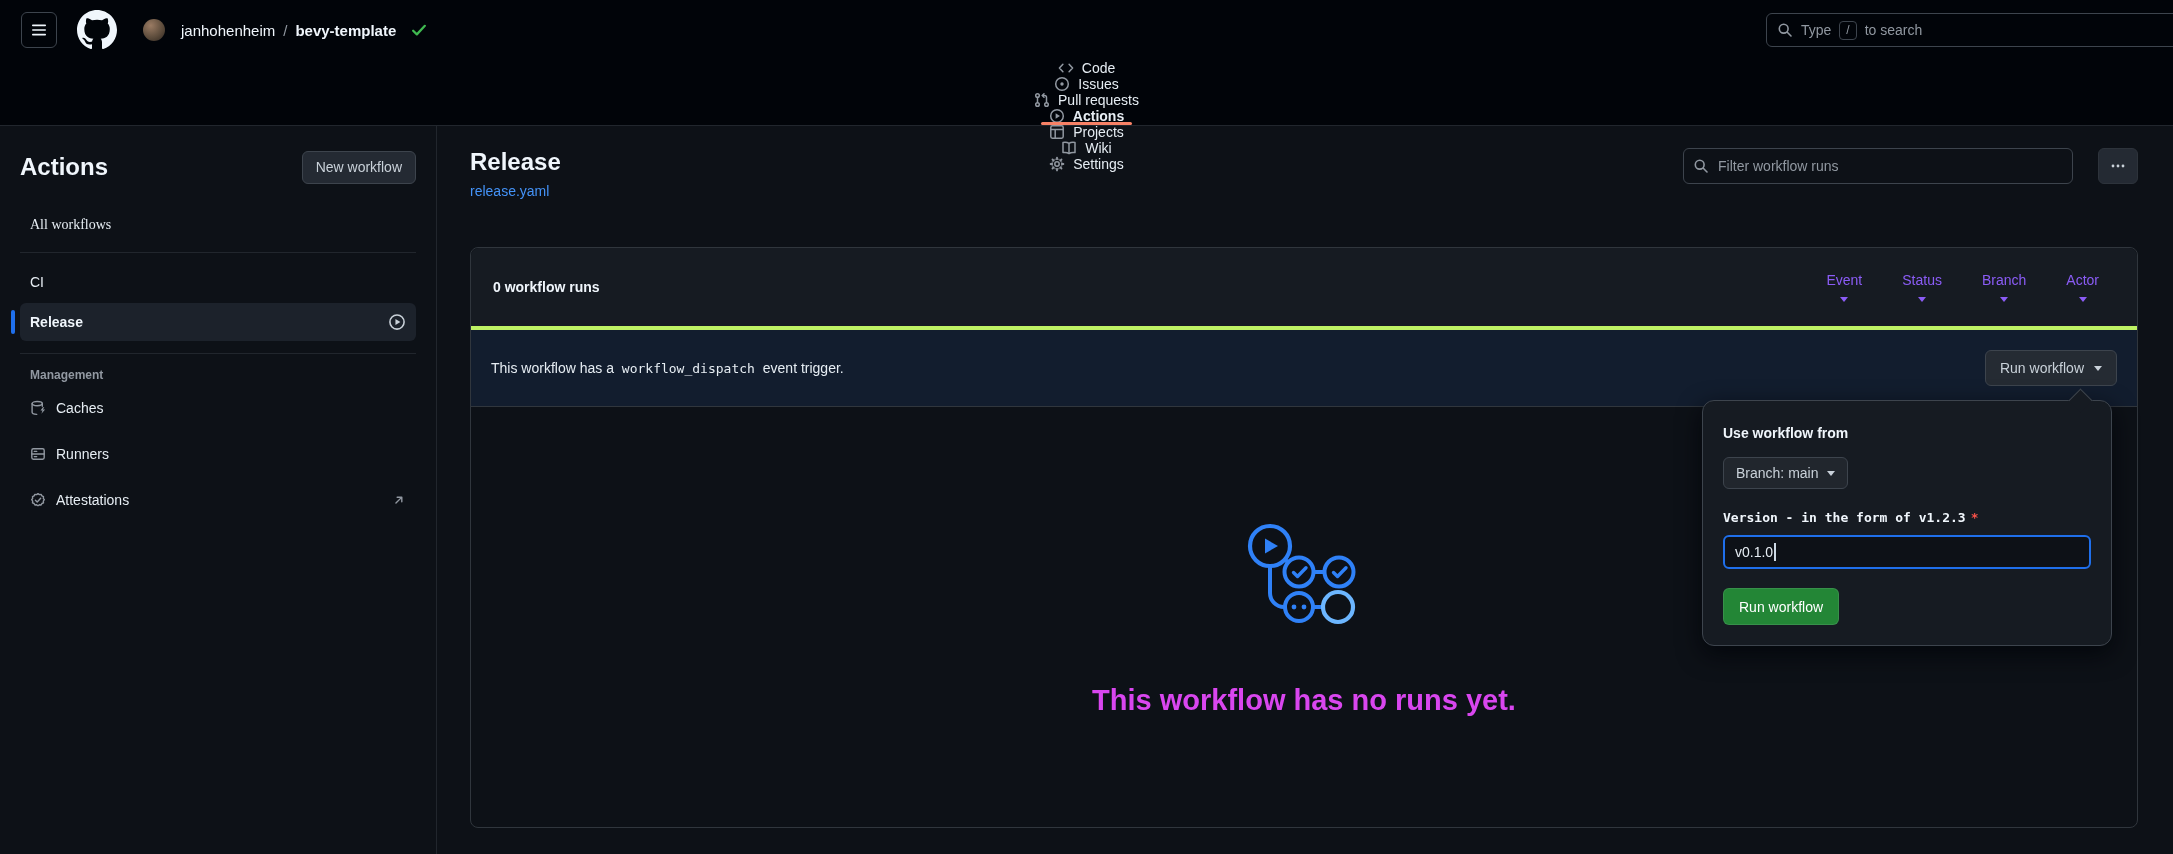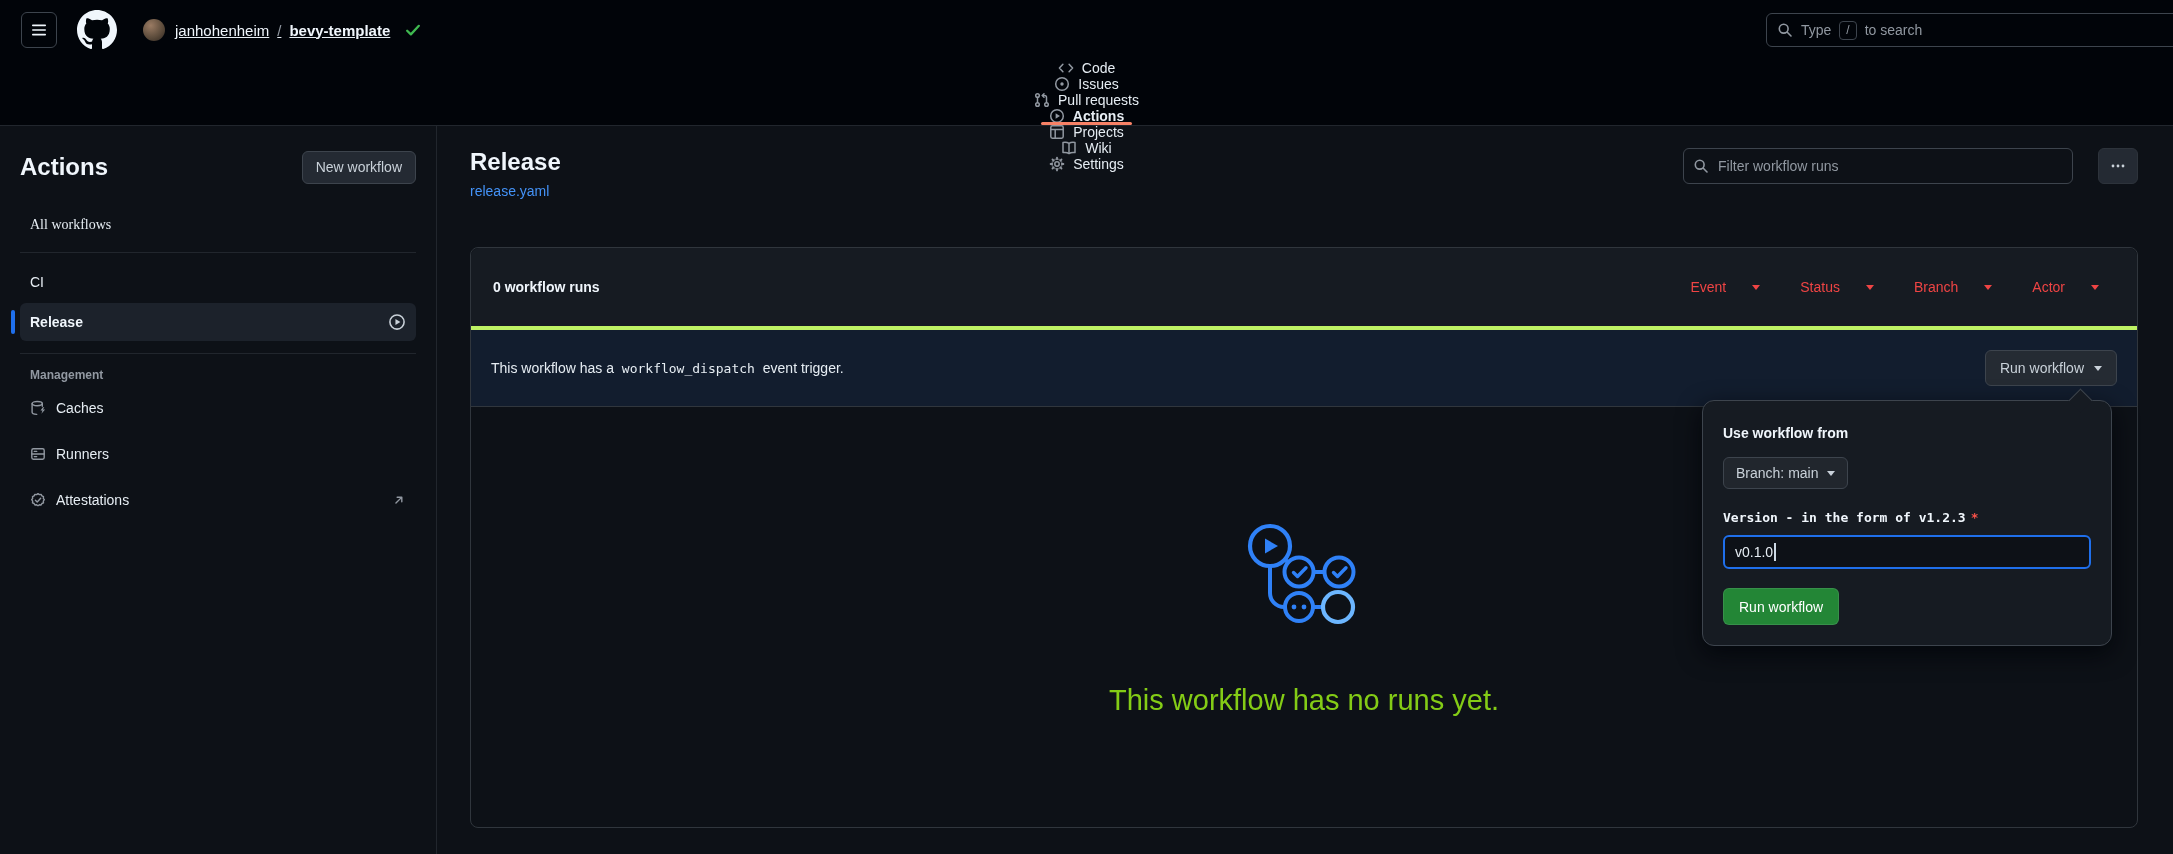--- a/index.html
+++ b/index.html
@@ -9,21 +9,21 @@
     background:#0d1117; color:#e6edf3;
     font-family:"Liberation Sans", sans-serif; font-size:14px;
   }
   svg { display:block; }
 
   
   .app-header { position:absolute; top:0; left:0; width:100%; height:60px; background:#010409; display:flex; align-items:center; padding:0 16px; }
   .hamburger-btn { width:36px; height:36px; border:1px solid #3d444d; border-radius:6px; background:transparent; display:flex; align-items:center; justify-content:center; margin-left:5px; cursor:pointer; }
   .gh-logo { margin-left:20px; cursor:pointer; }
   .avatar { width:22px; height:22px; border-radius:50%; margin-left:26px; background:radial-gradient(circle at 35% 30%, #9a7b63, #5a4a3a 60%, #2e2620); }
-  .crumb { display:flex; align-items:center; margin-left:10px; font-size:15px;text-decoration:underline; }
+  .crumb { display:flex; align-items:center; margin-left:16px; font-size:15px; }
   .crumb .owner { color:#f0f6fc; cursor:pointer; }
   .crumb .sep { color:#9198a1; padding:0 8px; }
   .crumb .repo { color:#f0f6fc; font-weight:bold; cursor:pointer; }
   .crumb-check { margin-left:14px; }
 
   .header-search { position:absolute; left:1766px; top:13px; width:420px; height:34px; border:1px solid #3d444d; border-radius:6px; display:flex; align-items:center; gap:8px; padding:0 10px; color:#9198a1; cursor:text; background:#010409; }
   .header-search .kbd { border:1px solid #3d444d; border-radius:4px; padding:0 6px; font-size:12px; line-height:17px; color:#9198a1; }
 
   
   .tab-nav { position:absolute; top:60px; left:0; width:100%; height:66px; background:#010409; border-bottom:1px solid #21262d; display:flex; align-items:center; padding:0 16px;flex-direction:column; }
@@ -57,30 +57,30 @@
   .filter-input-wrap { position:relative; }
   .filter-input { width:390px; height:36px; background:transparent; border:1px solid #3d444d; border-radius:6px; color:#e6edf3; font-size:14px; font-family:inherit; padding:0 10px 0 34px; }
   .filter-input::placeholder { color:#9198a1; }
   .filter-search-icon { position:absolute; left:10px; top:10px; color:#9198a1; }
   .kebab-btn { width:40px; height:36px; background:#242a33; border:1px solid #2d333b; border-radius:6px; color:#c9d1d9; display:flex; align-items:center; justify-content:center; cursor:pointer; }
 
   .runs-table { position:absolute; left:33px; top:121px; width:1668px; height:581px; border:1px solid #30363d; border-radius:8px; background:#0d1117; }
   .table-header { height:82px; background:#161b22; border-bottom:4px solid #bef264; border-radius:8px 8px 0 0; display:flex; align-items:center; padding:0 22px; }
   .runs-count { font-weight:bold; color:#f0f6fc; }
   .filter-menus { margin-left:auto; margin-right:16px; display:flex; gap:40px; }
-  .filter-menu { display:flex; align-items:center; gap:26px; color:#ef4444; font-size:14px; cursor:pointer; }
+  .filter-menu { display:flex; align-items:center; gap:9px; color:#8b5cf6; font-size:14px; cursor:pointer;flex-direction:column; }
   .caret-down { width:0; height:0; border-left:4px solid transparent; border-right:4px solid transparent; border-top:5px solid currentColor; }
 
   .dispatch-banner { height:77px; background:#121d2e; border-bottom:1px solid #30363d; display:flex; align-items:center; padding:0 20px; }
   .banner-text { font-size:14px; color:#e6edf3; }
   .banner-text code { font-family:"DejaVu Sans Mono", monospace; font-size:13px; padding:0 4px; }
   .run-workflow-btn { margin-left:auto; height:36px; padding:0 14px; background:#252b33; border:1px solid #3d444d; border-radius:6px; color:#c9d1d9; font-size:14px; font-family:inherit; display:flex; align-items:center; gap:10px; cursor:pointer; }
 
   .empty-illustration { position:absolute; top:273px; left:50%; transform:translateX(-50%); }
-  .empty-message { position:absolute; top:436px; left:0; width:100%; text-align:center; font-size:29px; font-weight:normal; color:#84cc16; }
+  .empty-message { position:absolute; top:436px; left:0; width:100%; text-align:center; font-size:29px; font-weight:bold; color:#d946ef; }
 
   
   .popup { position:absolute; left:1702px; top:400px; width:410px; background:#161b22; border:1px solid #3d444d; border-radius:12px; padding:20px; box-shadow:0 8px 24px rgba(1,4,9,0.8); z-index:20; }
   .popup::before { content:""; position:absolute; top:-9px; left:369px; width:16px; height:16px; background:#161b22; border-left:1px solid #3d444d; border-top:1px solid #3d444d; transform:rotate(45deg); }
   .popup-title { font-size:14px; font-weight:bold; color:#f0f6fc; margin-top:4px; }
   .branch-btn { margin-top:16px; display:inline-flex; align-items:center; gap:9px; height:32px; padding:0 12px; background:#21262d; border:1px solid #3d444d; border-radius:6px; color:#c9d1d9; font-size:14px; font-family:inherit; cursor:pointer; }
   .version-label { margin-top:21px; font-family:"DejaVu Sans Mono", monospace; font-size:13px; font-weight:bold; color:#f0f6fc; }
   .required-marker { color:#f85149; margin-left:5px; }
   .version-input { margin-top:10px; height:34px; border:2px solid #1f6feb; border-radius:6px; background:#0d1117; display:flex; align-items:center; padding:0 10px; font-size:14px; color:#e6edf3; cursor:text; }
   .text-caret { width:1.5px; height:18px; background:#cdd9e5; margin-left:1px; }

